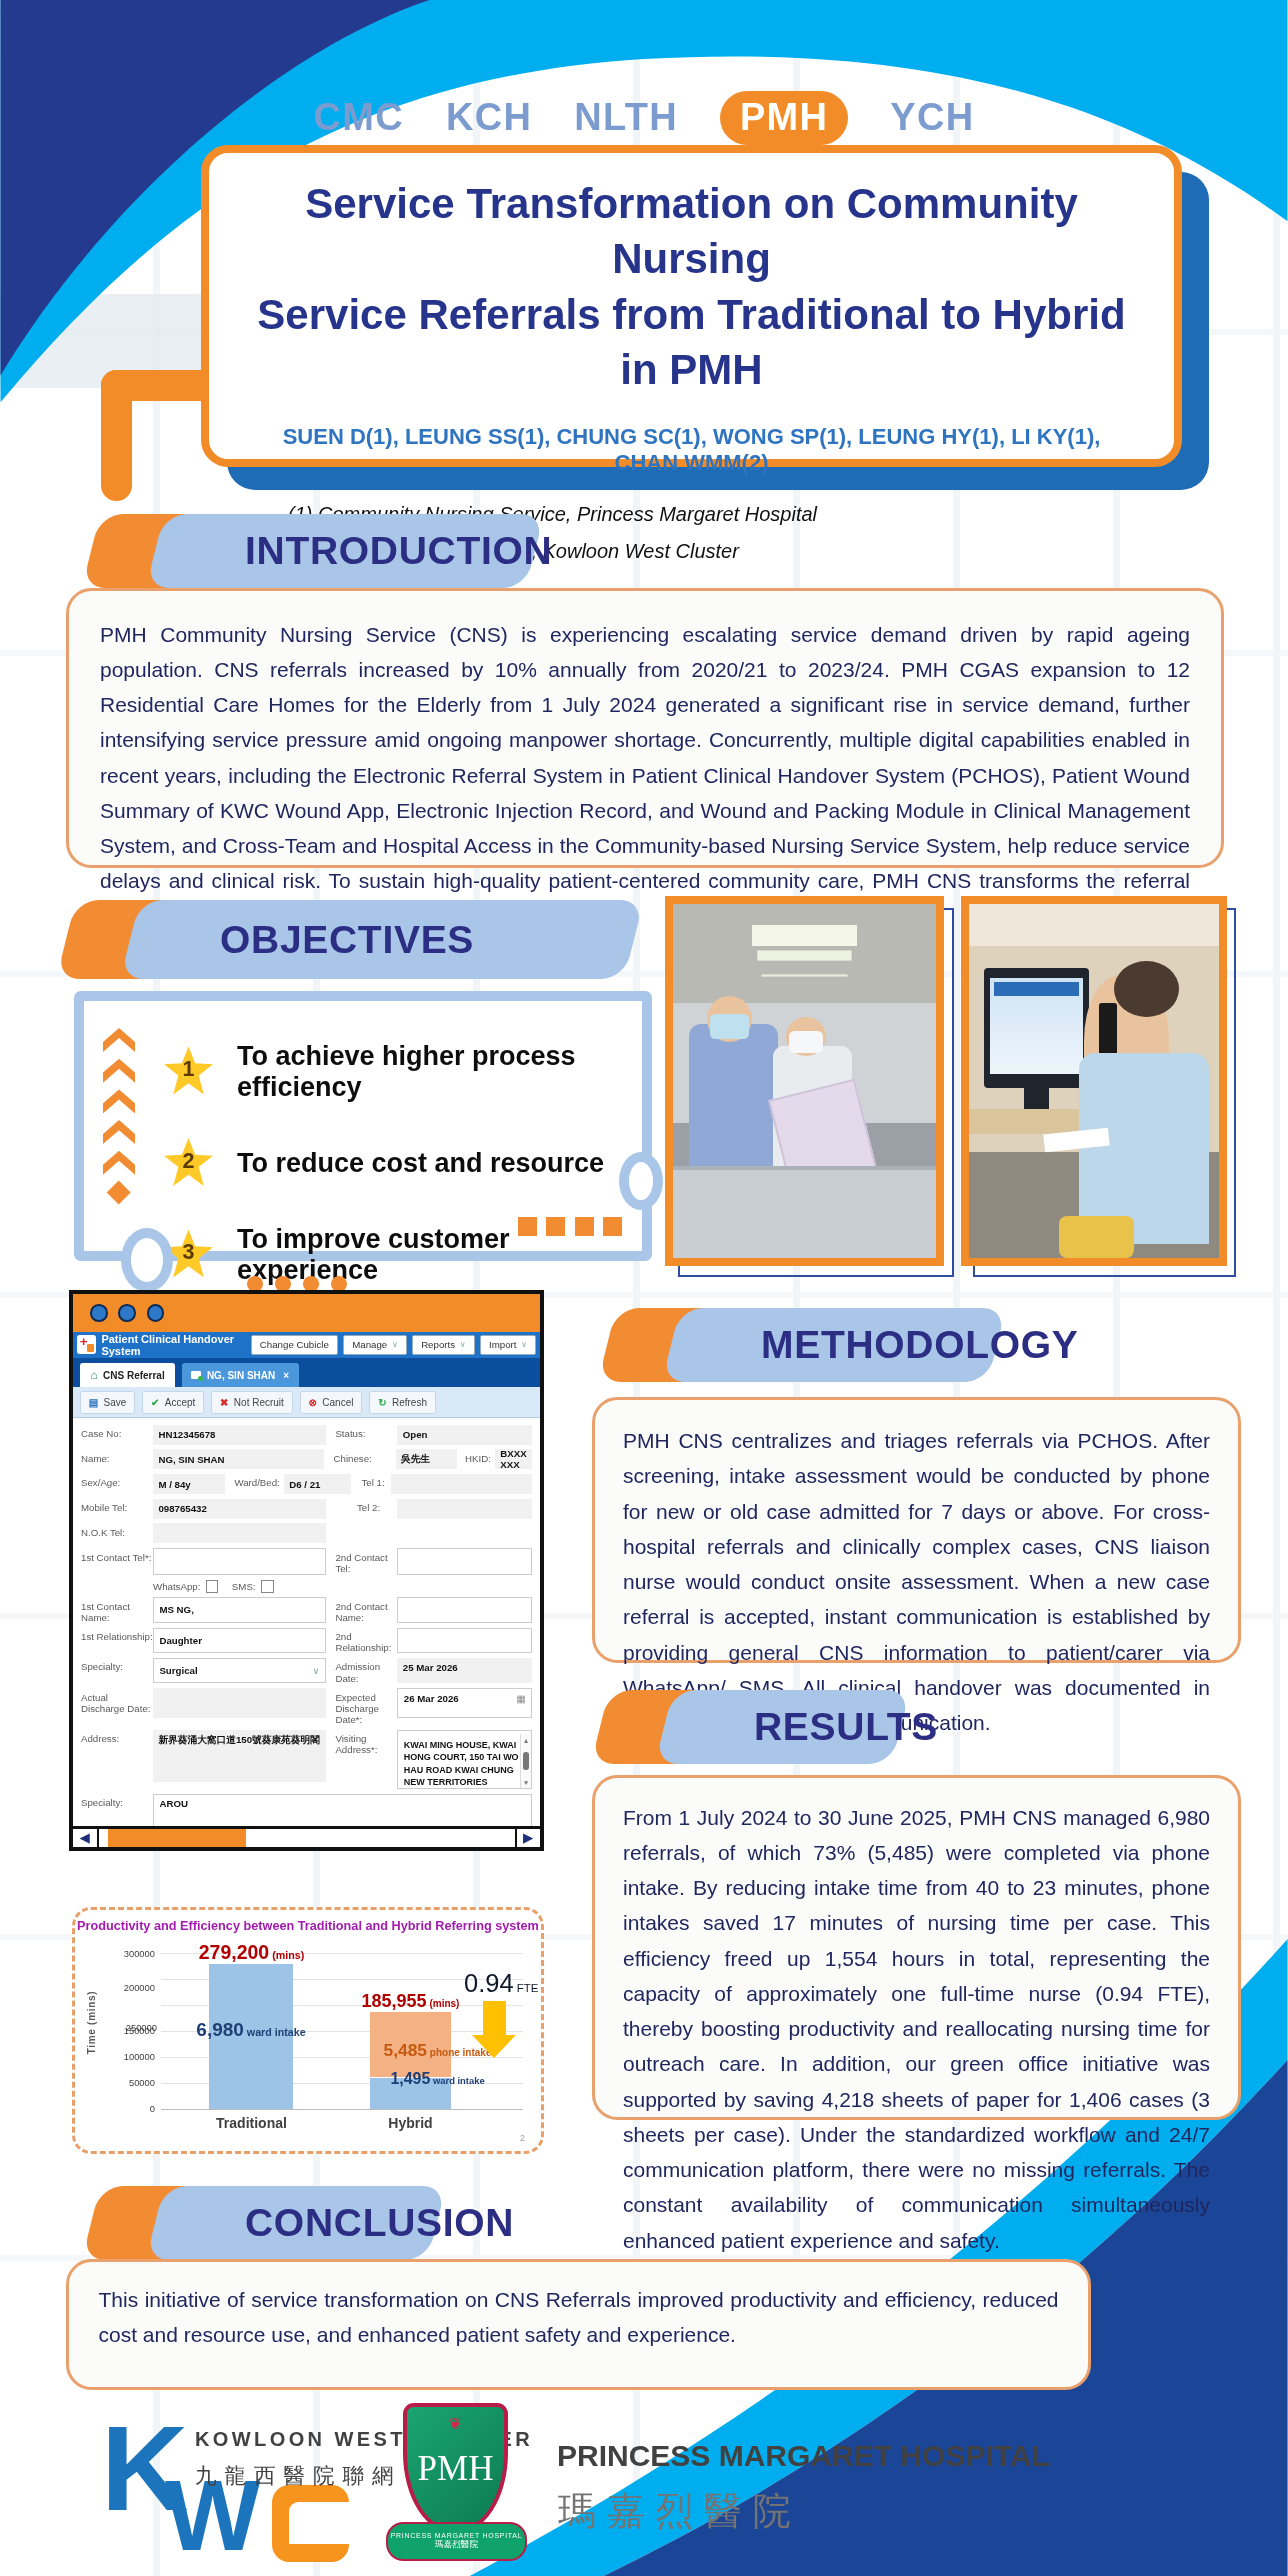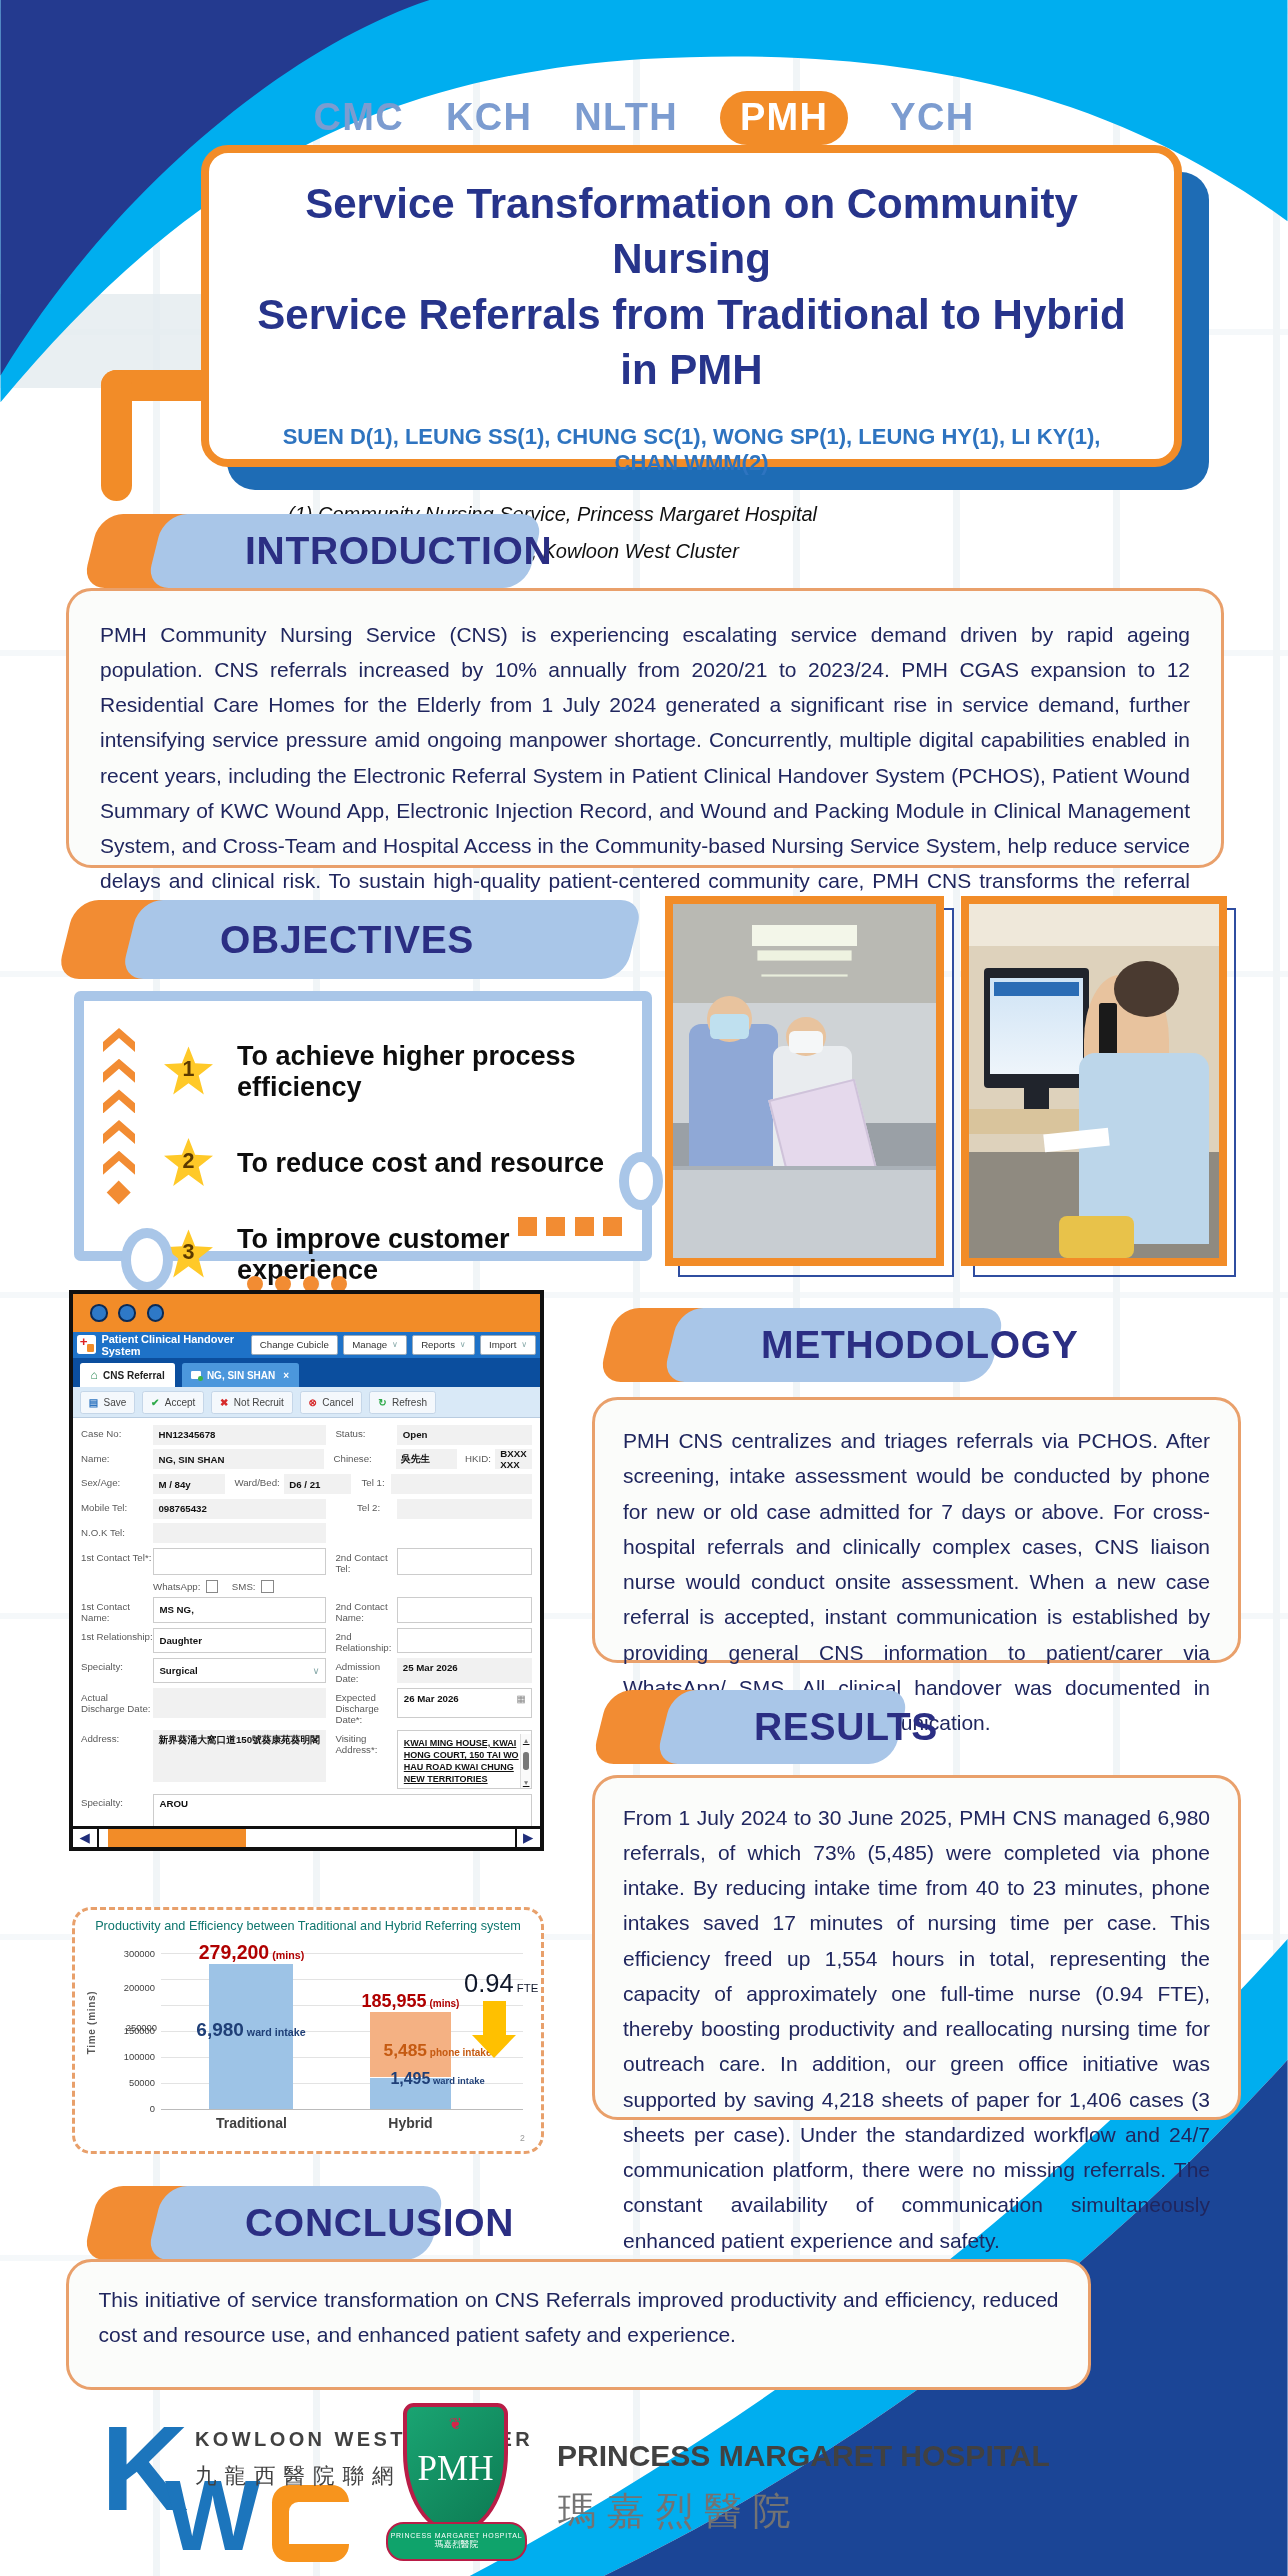--- a/index.html
+++ b/index.html
@@ -112,21 +112,21 @@
   .scrollcol .thumb{width:5.4px;flex:1 1 auto;margin:1.3px 0;background:#777;border-radius:2.7px;max-height:17.4px;}
   .p-hscroll{height:21.5px;border-top:3.4px solid #101010;display:flex;flex:0 0 auto;}
   .p-hscroll .arr{width:25.5px;display:flex;align-items:center;justify-content:center;color:#1f2d7a;font-size:13.4px;border-right:2px solid #101010;}
   .p-hscroll .arr.r{border-right:none;border-left:2px solid #101010;}
   .p-hscroll .track{flex:1;position:relative;background:#fff;}
   .p-hscroll .thumb{position:absolute;left:9.4px;top:0;bottom:0;width:138px;background:#f28c28;}
 
   
   .chart-card{position:absolute;left:72px;top:1907px;width:472px;height:247px;background:#fff;
               border:3.4px dashed #e8a06b;border-radius:19px;}
-  .chart-title{position:absolute;left:0;top:9.4px;width:100%;text-align:center;font-size:12.7px;font-weight:normal;color:#0f766e;}
+  .chart-title{position:absolute;left:0;top:9.4px;width:100%;text-align:center;font-size:12.7px;font-weight:bold;color:#a21caf;}
   .ylab{position:absolute;left:-31px;top:107px;width:94px;text-align:center;transform:rotate(-90deg);
         font-size:10px;font-weight:bold;color:#595959;letter-spacing:0.7px;}
   .gline{position:absolute;height:0.7px;background:#e3e3e3;}
   .ytick{position:absolute;width:42px;text-align:right;font-size:9.4px;color:#404040;}
   .cbar{position:absolute;}
   .xlab{position:absolute;font-size:14px;font-weight:bold;color:#404040;text-align:center;}
   .tot-lab{position:absolute;text-align:center;font-weight:bold;color:#b00000;white-space:nowrap;}
   .seg-lab{position:absolute;text-align:center;font-weight:bold;white-space:nowrap;}
   .fte{position:absolute;font-weight:normal;color:#0f172a;white-space:nowrap;}
   .fte-arrow-shaft{position:absolute;background:#ffc000;}
@@ -417,21 +417,21 @@
         <span class="rcol-l">Expected Discharge Date*:</span>
         <span class="fld fv" style="flex:1;height:29.5px;justify-content:space-between;align-items:flex-start;padding-top:4px;">
           <span>26 Mar 2026</span>
             <span style="color:#888;font-weight:normal;">▦</span>
         </span>
       </div>
       <div class="frow">
         <span class="fl">Address:</span>
         <span class="fld ro fv" style="width:173px;height:52px;align-items:flex-start;padding-top:4px;white-space:normal;line-height:1.3;">新界葵涌大窩口道150號葵康苑葵明閣</span>
         <span class="rcol-l">Visiting Address*:</span>
-        <span class="fld fv" style="flex:1;height:59px;align-items:center;padding:3.4px 0 0 5.4px;white-space:normal;line-height:1.35;font-size:9px;text-decoration:underline;">
+        <span class="fld fv" style="flex:1;height:59px;align-items:flex-end;padding:3.4px 0 0 5.4px;white-space:normal;line-height:1.35;font-size:9px;">
           <span style="flex:1;">KWAI MING HOUSE, KWAI HONG COURT, 150 TAI WO HAU ROAD KWAI CHUNG NEW TERRITORIES</span>
           <span class="scrollcol" style="height:100%;">
               <span>▲</span>
               <span class="thumb"></span>
               <span>▼</span>
             </span>
         </span>
       </div>
       <div class="frow">
         <span class="fl">Specialty:</span>

